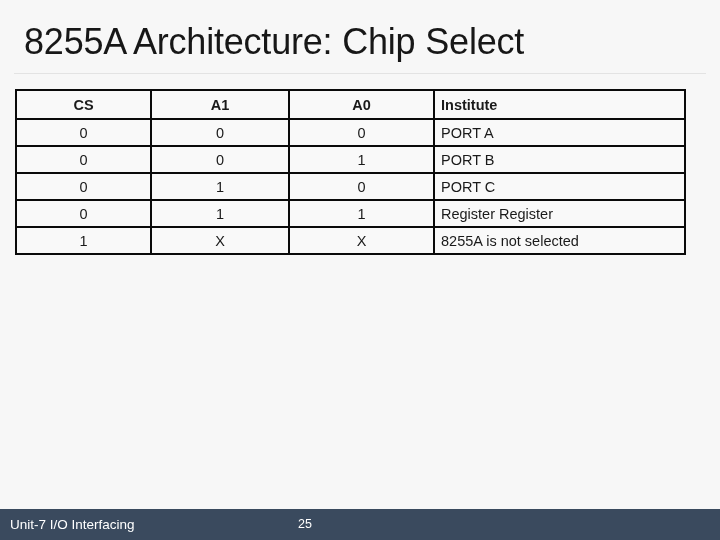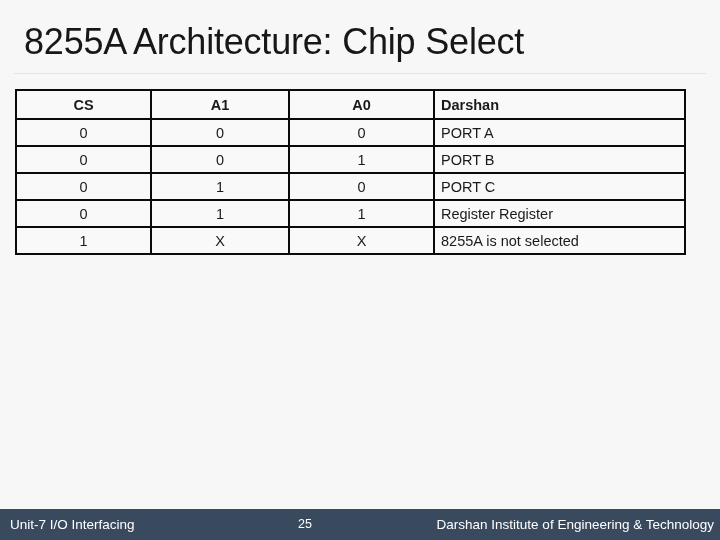--- a/index.html
+++ b/index.html
@@ -131,21 +131,21 @@
       <col class="c-cs">
         <col class="c-a1">
         <col class="c-a0">
         <col class="c-selected">
     </colgroup>
     <thead>
       <tr>
         <th class="col-bit">CS</th>
         <th class="col-bit">A1</th>
         <th class="col-bit">A0</th>
-        <th class="col-label">Darshan</th>
+        <th class="col-label">Institute</th>
       </tr>
     </thead>
     <tbody>
       <tr>
         <td class="col-bit">0</td>
         <td class="col-bit">0</td>
         <td class="col-bit">0</td>
         <td class="col-label">PORT A</td>
       </tr>
       <tr>
@@ -172,14 +172,13 @@
         <td class="col-bit">X</td>
         <td class="col-label">8255A is not selected</td>
       </tr>
     </tbody>
   </table>
 </div>
 
 <div class="footer-bar">
   <div class="footer-left">Unit-7 I/O Interfacing</div>
   <div class="footer-page">25</div>
-  <div class="footer-right">Darshan Institute of Engineering &amp; Technology</div>
 </div>
 
 </body></html>

